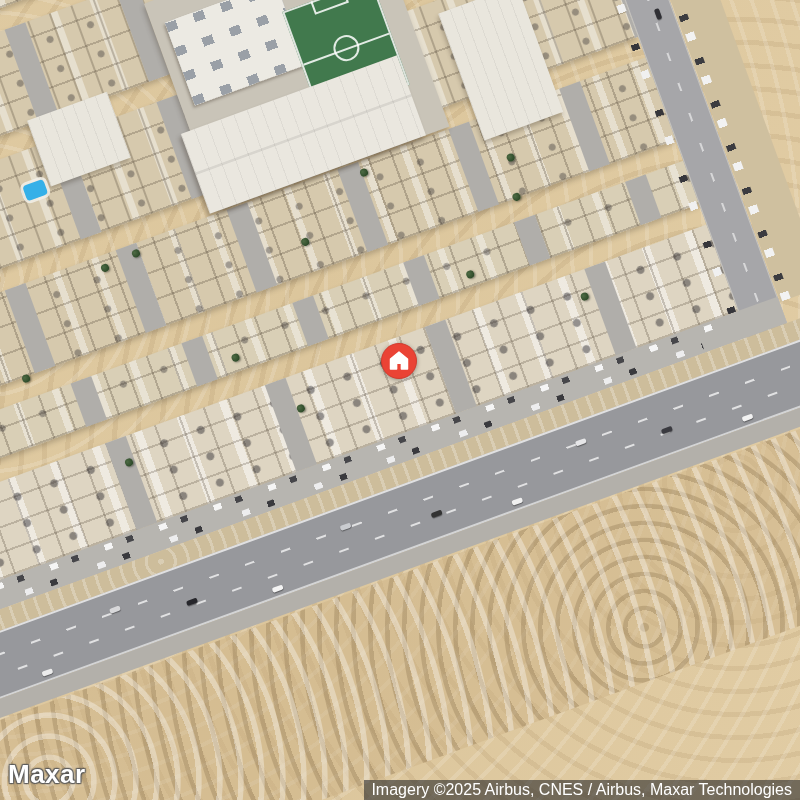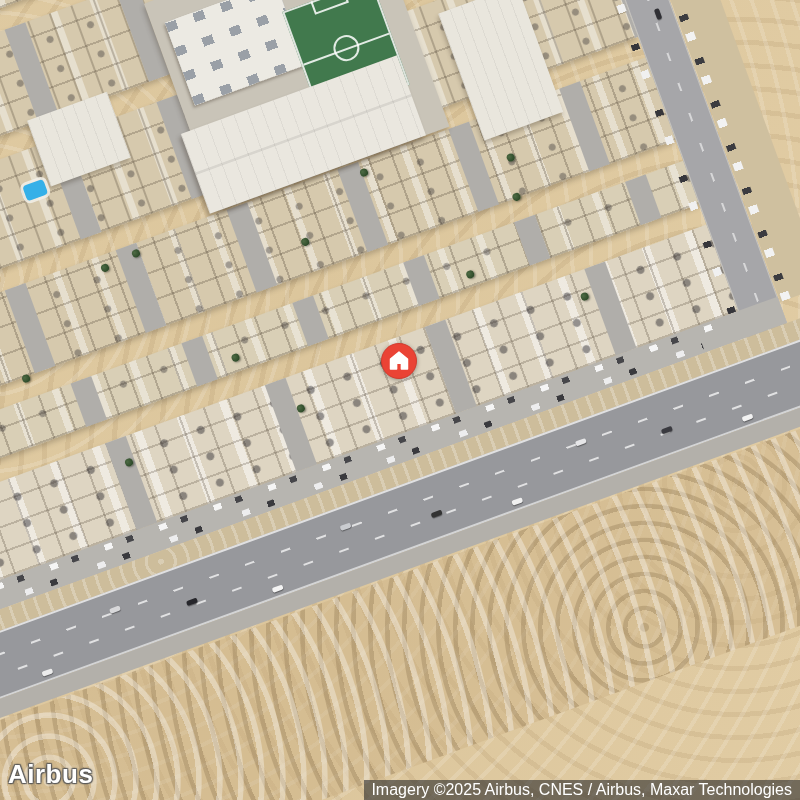--- a/index.html
+++ b/index.html
@@ -187,17 +187,17 @@
     <div class="car v" style="left:1172px;top:520px;background:#2f2f34;"></div>
   </div>
 
   <div id="marker">
     <svg width="36" height="36" viewBox="0 0 38 38">
       <circle cx="19" cy="19" r="18.5" fill="#EA4335" stroke="#cf3a2e" stroke-width="1"></circle>
       <path d="M19 9.5 L28 17 V27.5 H21.5 V21.5 H16.5 V27.5 H10 V17 Z" fill="#ffffff" stroke="#ffffff" stroke-width="1.5" stroke-linejoin="round"></path>
     </svg>
   </div>
 
-  <div id="google-logo">Airbus</div>
+  <div id="google-logo">Maxar</div>
   <div id="attribution">
     <span>Imagery ©2025 Airbus, CNES / Airbus, Maxar Technologies</span>
   </div>
 </div>
 
 </body></html>

